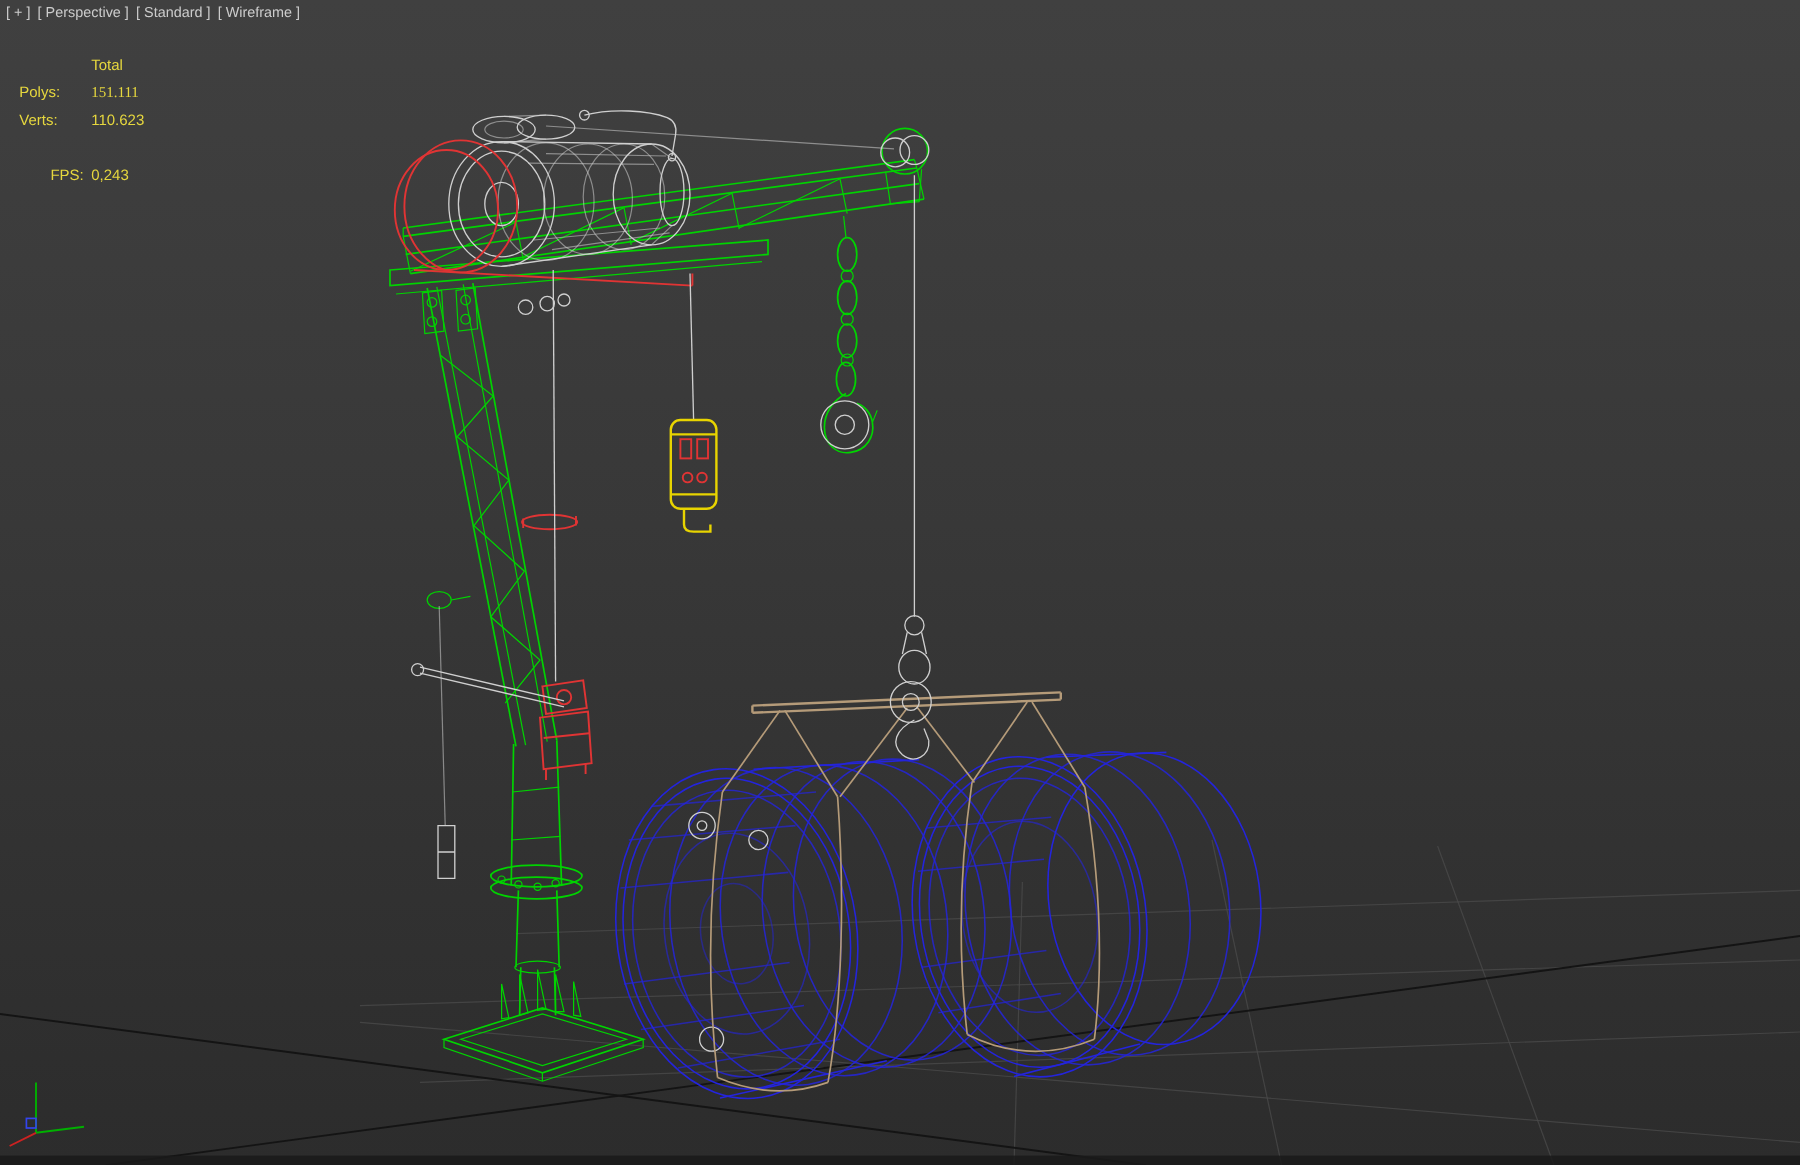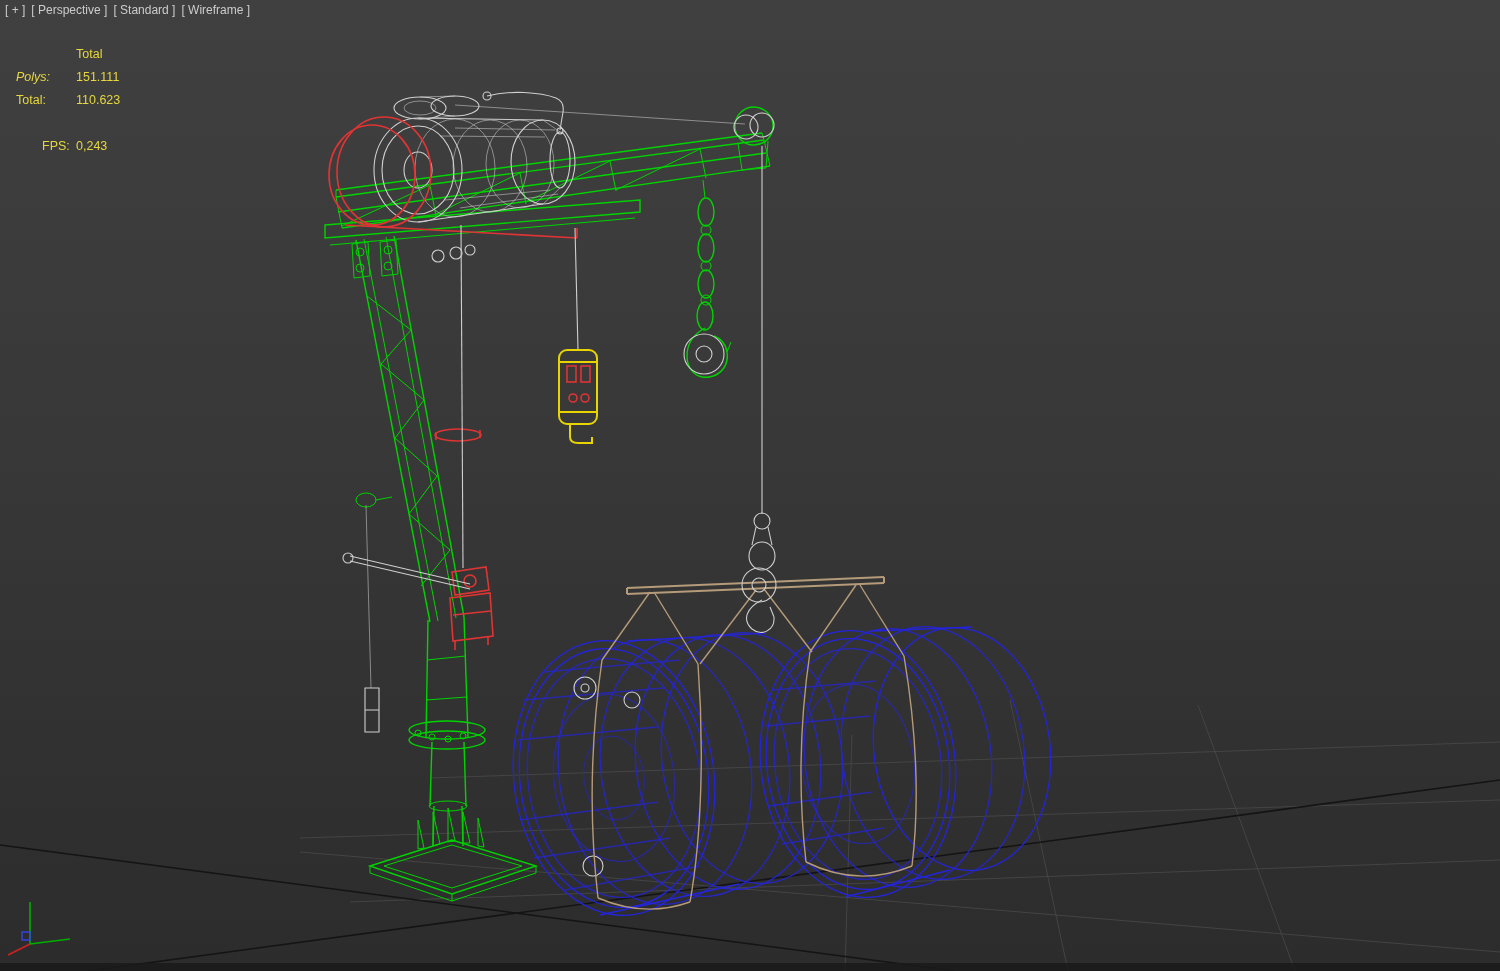--- a/index.html
+++ b/index.html
@@ -31,22 +31,22 @@
   .gm{stroke:var(--grid-major);stroke-width:1.6;}
   .gn{stroke:var(--grid-minor);stroke-width:1;opacity:.8;}
   .vp-label{
     position:absolute;left:5px;top:3px;color:var(--text-label);
     font-size:12px;display:flex;gap:6px;white-space:pre;
   }
   .vp-label span{cursor:pointer;}
   .stats{position:absolute;left:0;top:0;color:var(--text-stats);font-size:12.5px;}
   .stats div{position:absolute;white-space:nowrap;}
   .st-total{left:76px;top:47px;}
-  .st-polys-l{left:16px;top:70px;font-style:italic;}
-  .st-polys-v{left:76px;top:70px;}
+  .st-polys-l{left:16px;top:70px;}
+  .st-polys-v{left:76px;top:70px;font-family:Liberation Serif, serif;}
   .st-verts-l{left:16px;top:93px;}
   .st-verts-v{left:76px;top:93px;}
   .st-fps-l{left:16px;top:139px;margin-left:26px;}
   .st-fps-v{left:76px;top:139px;text-align:center;}
   .bottom-strip{position:absolute;left:0;bottom:0;width:1500px;height:8px;background:#1a1a1a;opacity:.85;}
 </style>
 </head>
 <body>
 
 <div class="viewport">
@@ -282,20 +282,20 @@
     <span>[ + ]</span>
     <span>[ Perspective ]</span>
     <span>[ Standard ]</span>
     <span>[ Wireframe ]</span>
   </div>
 
   <div class="stats">
     <div class="st-total">Total</div>
     <div class="st-polys-l">Polys:</div>
     <div class="st-polys-v">151.111</div>
-    <div class="st-verts-l">Total:</div>
+    <div class="st-verts-l">Verts:</div>
     <div class="st-verts-v">110.623</div>
     <div class="st-fps-l">FPS:</div>
     <div class="st-fps-v">0,243</div>
   </div>
 
   <div class="bottom-strip"></div>
 </div>
 
 </body></html>

